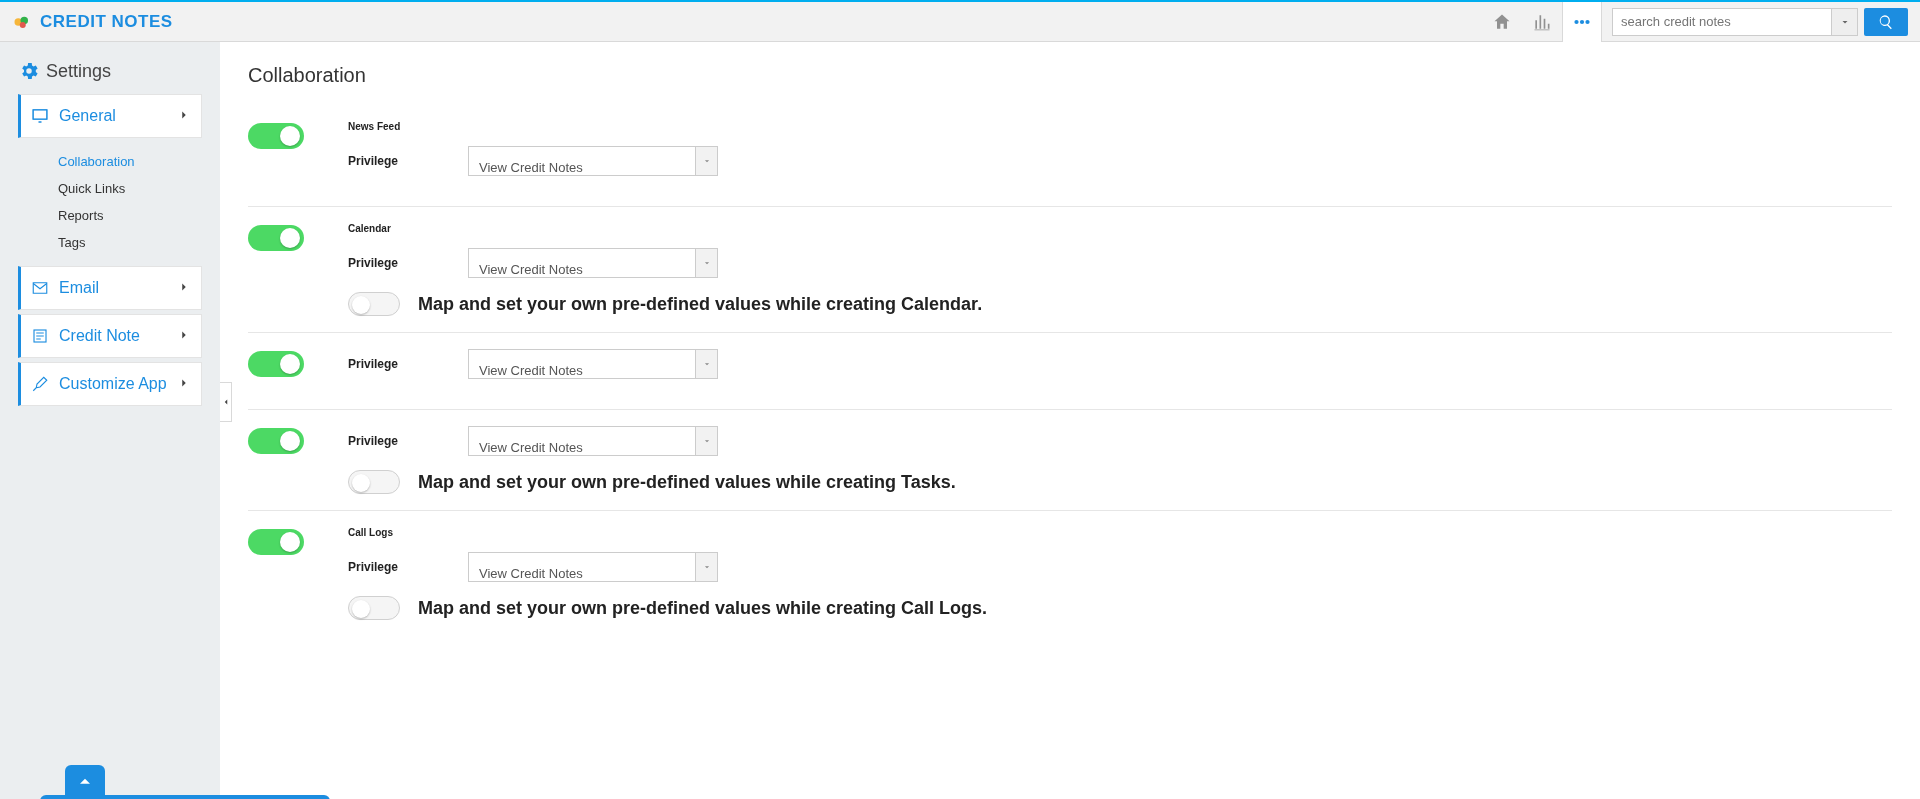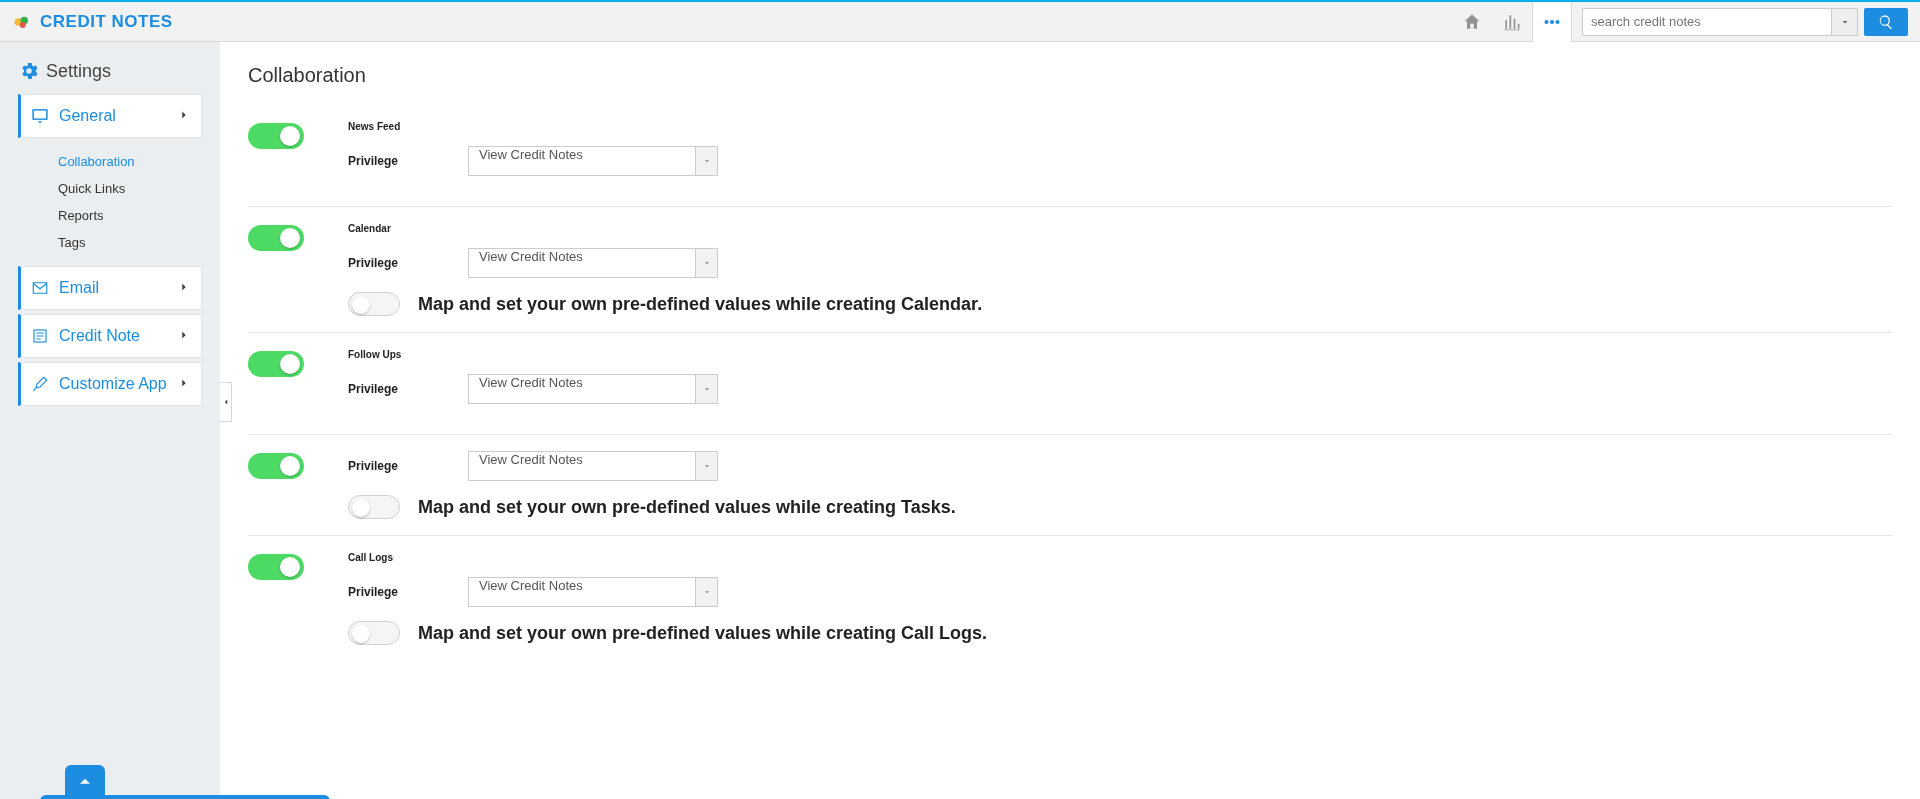--- a/index.html
+++ b/index.html
@@ -8,21 +8,21 @@
   
   .topbar{height:42px;border-top:2px solid #00aeef;border-bottom:1px solid #d9d9d9;background:#f2f2f2;display:flex;align-items:center;padding:0 12px 0 10px}
   .app-logo{width:24px;height:18px;margin-right:6px;display:inline-flex;align-items:center;justify-content:center}
   .app-title{color:#1c8de0;font-weight:700;font-size:17px;letter-spacing:.5px}
   .topbar-spacer{flex:1}
   .top-icon{width:40px;height:40px;display:flex;align-items:center;justify-content:center;cursor:pointer}
   .top-icon svg{fill:#919191}
   .top-icon.active{background:#fff;border-left:1px solid #d9d9d9;border-right:1px solid #d9d9d9}
   .top-icon.active .dots circle{fill:#1c8de0}
   .search-wrap{display:flex;align-items:center;margin-left:10px}
-  .search-input{width:250px;height:28px;border:1px solid #ccc;padding:0 8px;font-size:13px;color:#666;outline:none}
+  .search-input{width:220px;height:28px;border:1px solid #ccc;padding:0 8px;font-size:13px;color:#666;outline:none}
   .search-dd{width:26px;height:28px;border:1px solid #ccc;border-left:none;background:#eee;display:flex;align-items:center;justify-content:center;cursor:pointer}
   .search-dd svg{fill:#666}
   .search-btn{width:44px;height:28px;margin-left:6px;background:#1c8de0;border:none;display:flex;align-items:center;justify-content:center;cursor:pointer;border-radius:2px}
   .search-btn svg{fill:#fff}
 
   
   .layout{display:flex;height:calc(100vh - 42px)}
 
   
   .sidebar{width:220px;background:#ebeef0;padding:12px 18px 0 18px;position:relative}
@@ -50,21 +50,21 @@
   .main{flex:1;background:#fff;padding:22px 28px;overflow:auto}
   .page-title{font-size:20px;color:#333;margin-bottom:18px}
 
   .section{display:flex;align-items:flex-start;border-bottom:1px solid #e6e6e6;padding:16px 0}
   .section:first-of-type{padding-top:0}
   .toggle-col{width:100px;padding-top:2px}
   .content-col{flex:1}
   .sec-title{font-size:10px;font-weight:700;color:#222;margin-bottom:14px}
   .field-row{display:flex;align-items:center;margin-bottom:14px}
   .field-label{width:120px;font-size:12px;font-weight:700;color:#222}
-  .select{display:flex;align-items:flex-start;border:1px solid #ccc;height:30px;width:250px;background:#fff;position:relative;cursor:pointer}
+  .select{display:flex;align-items:flex-end;border:1px solid #ccc;height:30px;width:250px;background:#fff;position:relative;cursor:pointer}
   .select span.val{flex:1;padding:0 10px;color:#555;font-size:13px}
   .select .sel-btn{width:22px;height:100%;border-left:1px solid #ccc;background:#f2f2f2;display:flex;align-items:center;justify-content:center}
   .select .sel-btn svg{fill:#888}
 
   .desc-row{display:flex;align-items:center}
   .desc-row .mini-toggle{margin-right:18px}
   .desc-row .desc-text{font-size:18px;font-weight:700;color:#222}
 
   
   .switch{width:56px;height:26px;border-radius:14px;position:relative;display:inline-block}
@@ -254,21 +254,20 @@
           <span class="desc-text">Map and set your own pre-defined values while creating Calendar.</span>
         </div>
       </div>
     </div>
 
     <div class="section">
       <div class="toggle-col">
         <span class="switch on"><span class="knob"></span></span>
       </div>
       <div class="content-col">
-        <div class="sec-title">Follow Ups</div>
         <div class="field-row">
           <div class="field-label">Privilege</div>
           <div class="select">
             <span class="val">View Credit Notes</span>
             <span class="sel-btn">
                 <svg viewBox="0 0 24 24" width="10" height="10">
                   <path d="M7 10l5 5 5-5z"></path>
                 </svg>
               </span>
           </div>

